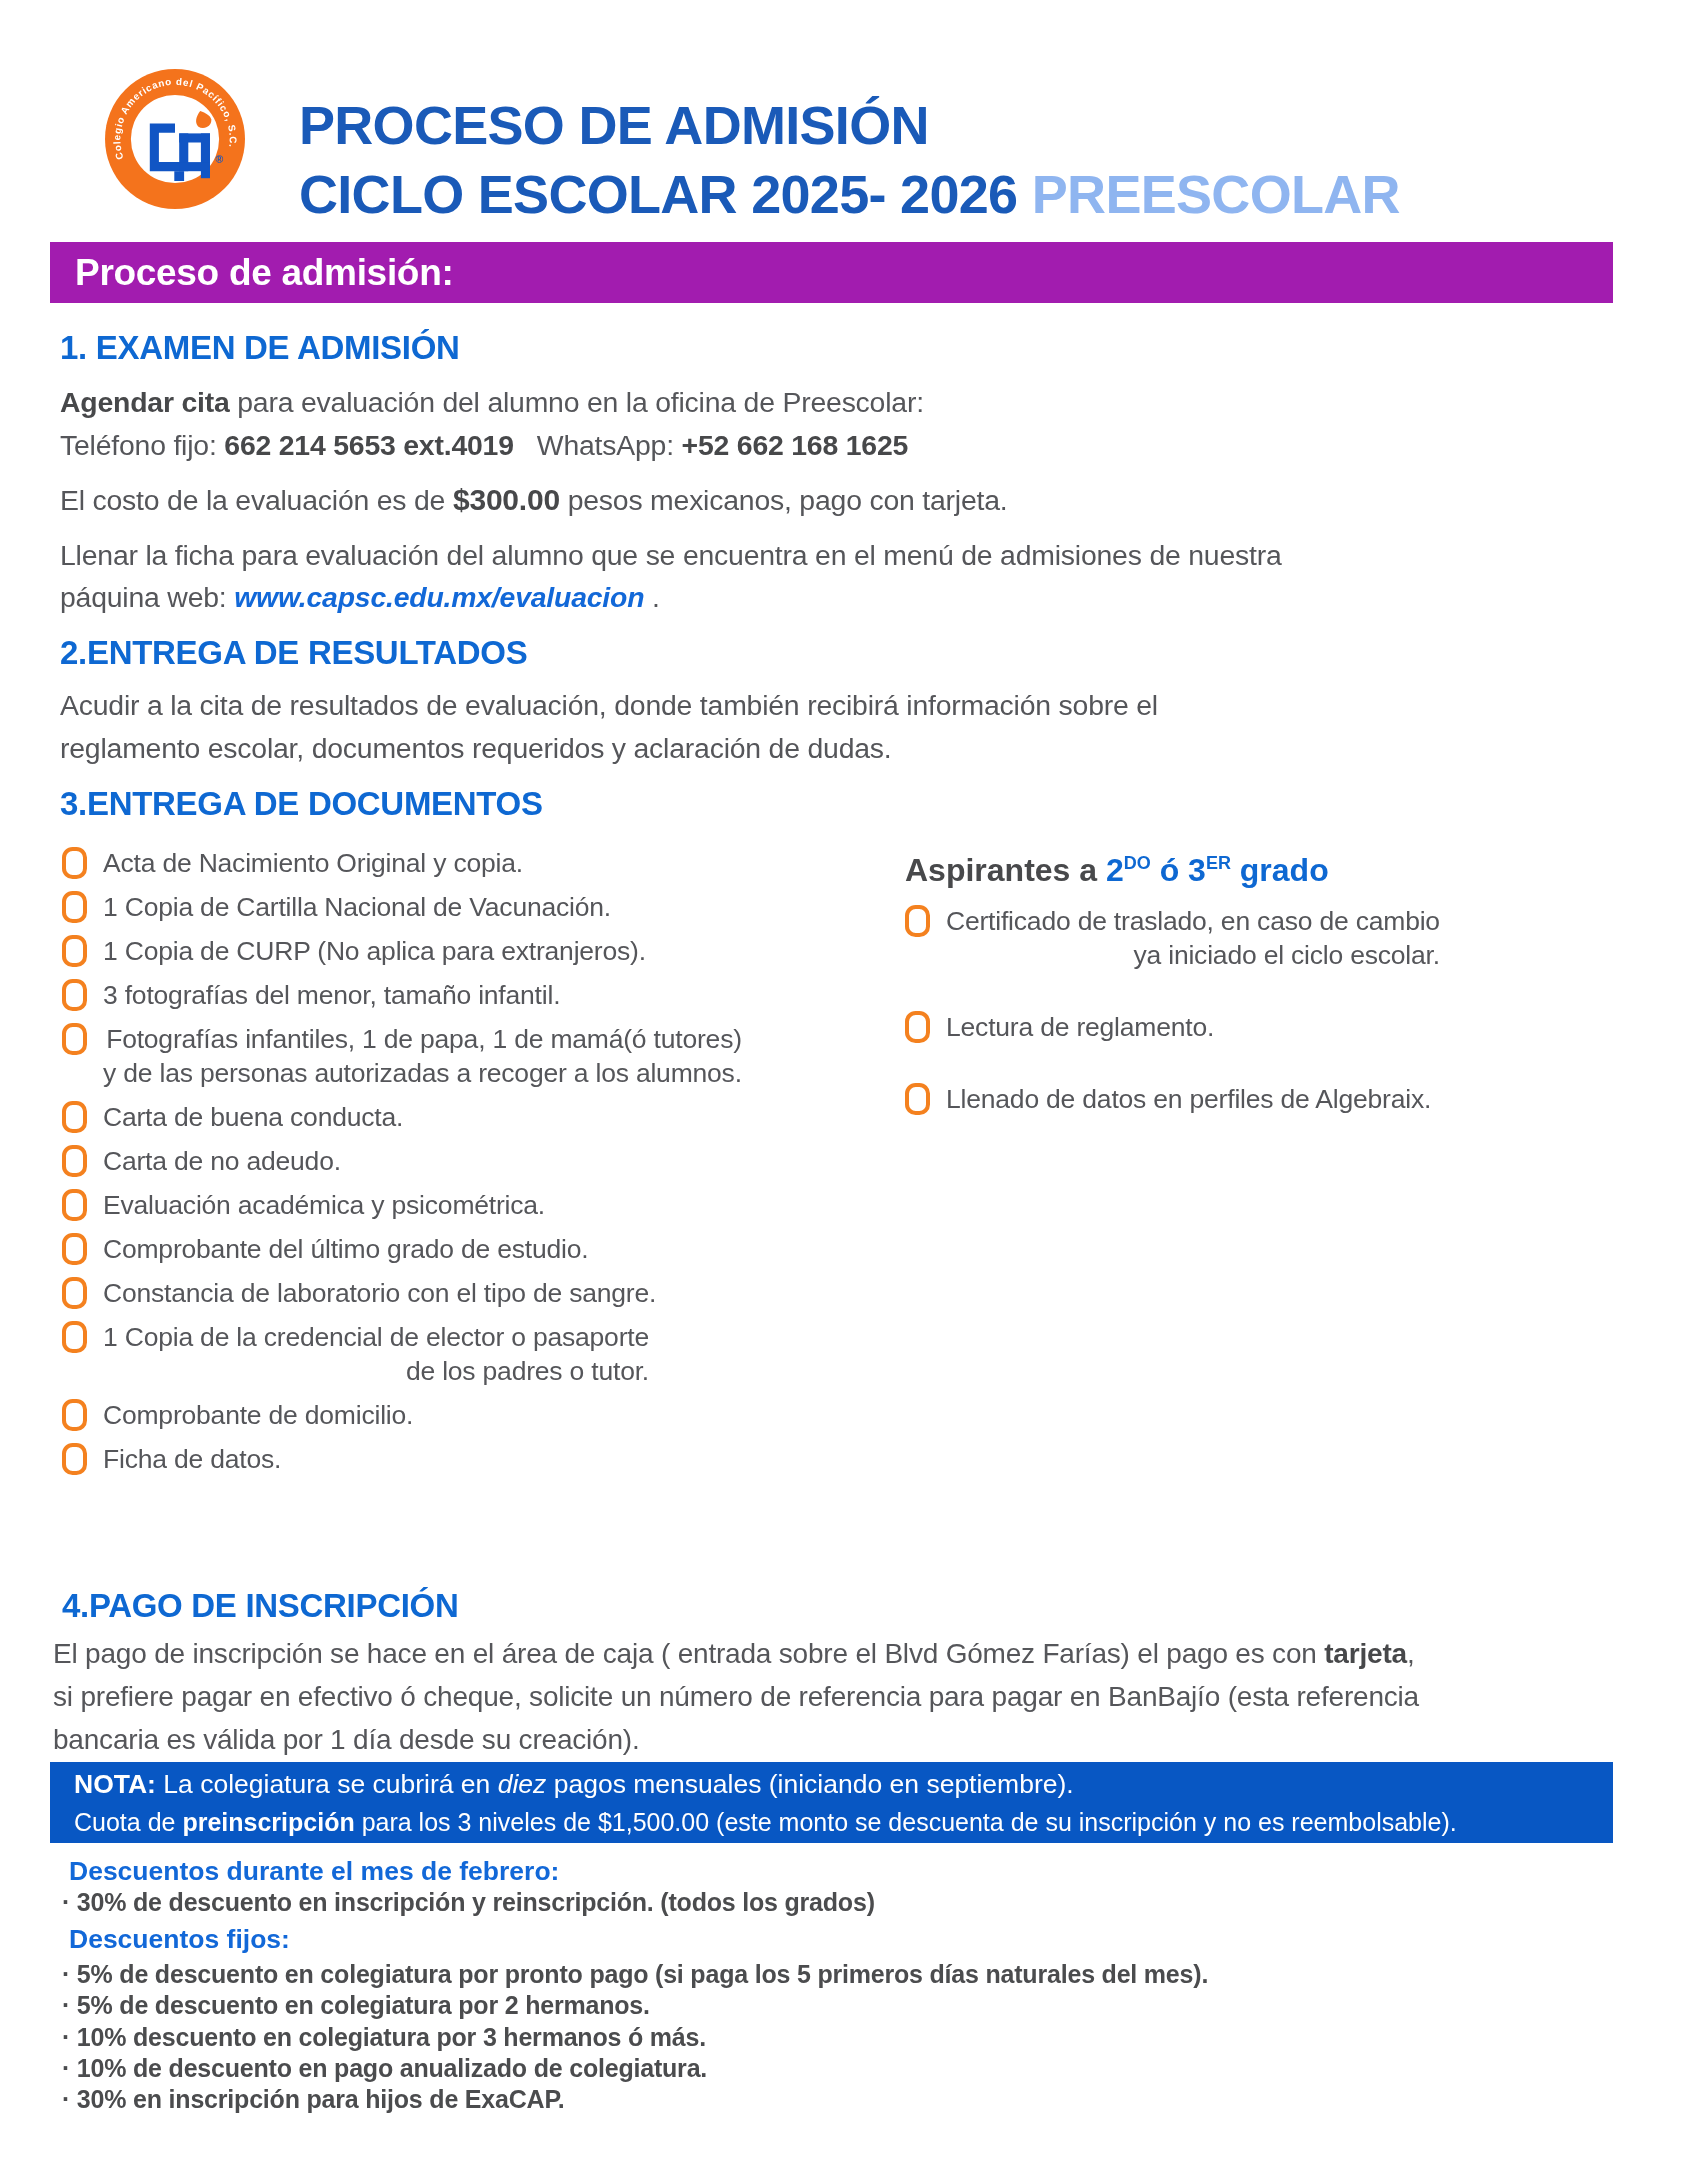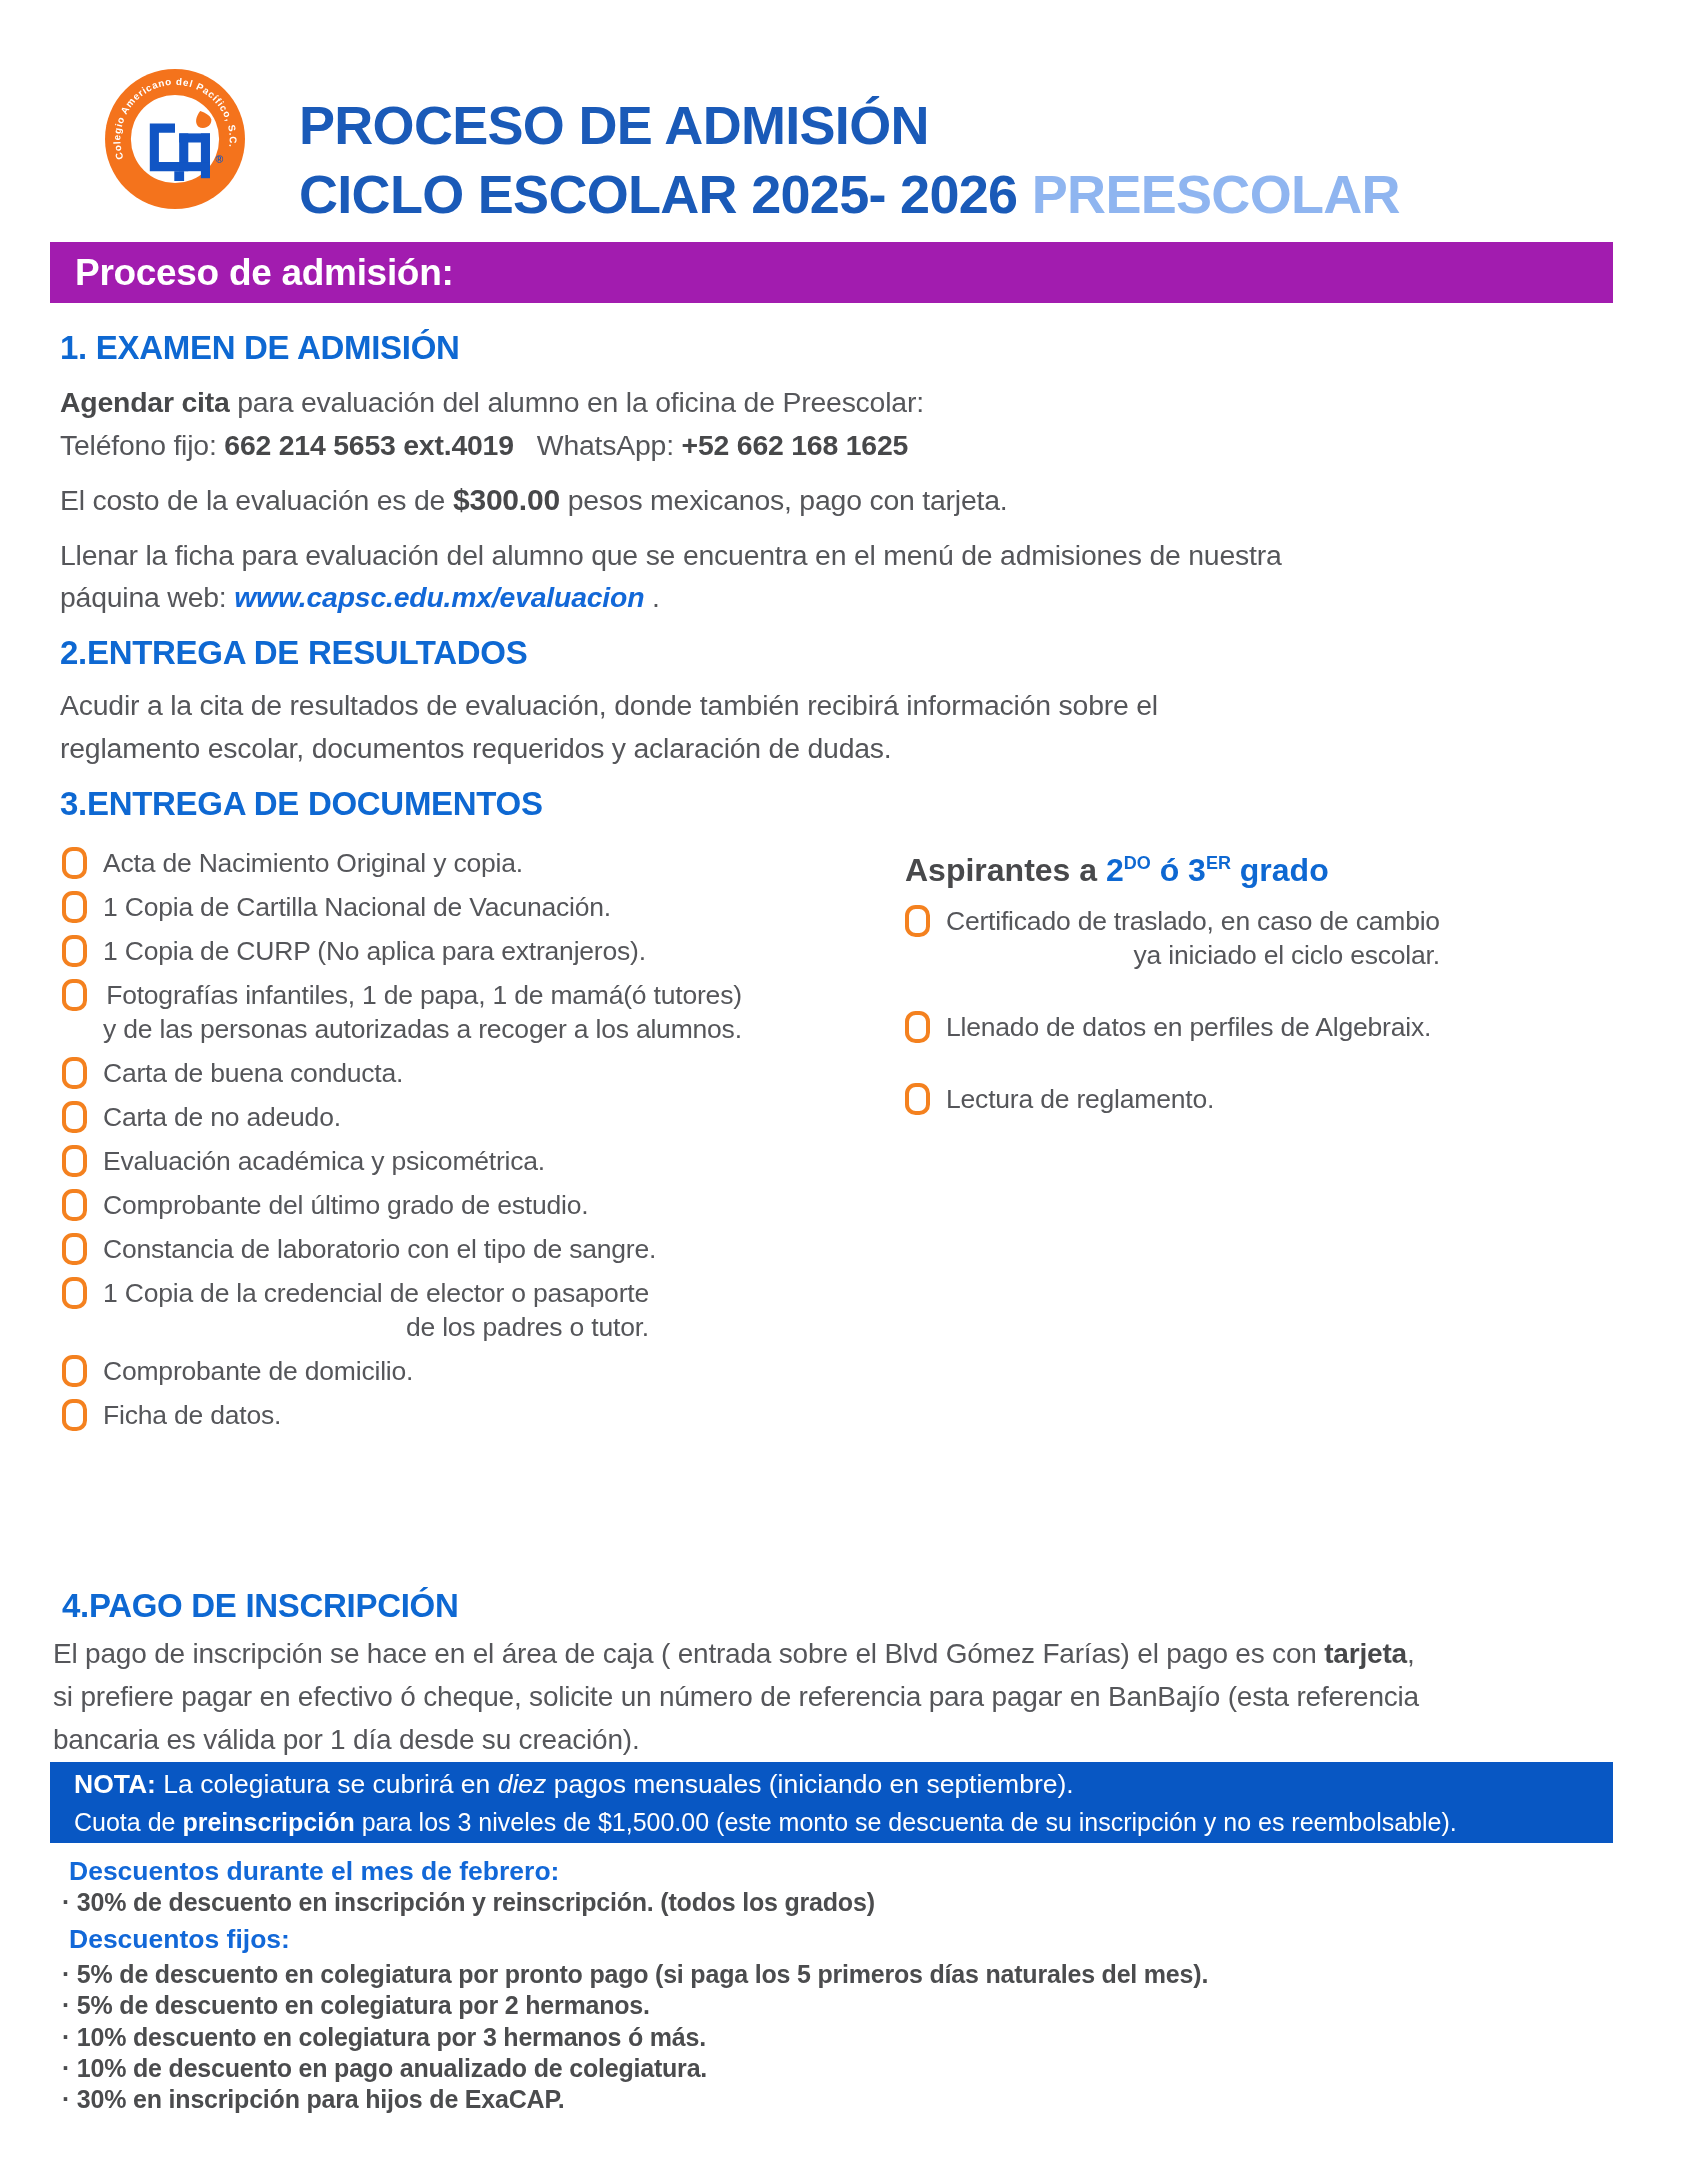--- a/index.html
+++ b/index.html
@@ -118,20 +118,24 @@
     <div class="chk-item">
         <span class="chk"></span>
         <span class="chk-label">1 Copia de Cartilla Nacional de Vacunación.</span>
       </div>
     <div class="chk-item">
         <span class="chk"></span>
         <span class="chk-label">1 Copia de CURP (No aplica para extranjeros).</span>
       </div>
     <div class="chk-item">
         <span class="chk"></span>
+        <span class="chk-label">3 fotografías del menor, tamaño infantil.</span>
+      </div>
+    <div class="chk-item">
+        <span class="chk"></span>
         <span class="chk-label">Fotografías infantiles, 1 de papa, 1 de mamá(ó tutores)
 y de las personas autorizadas a recoger a los alumnos.</span>
       </div>
     <div class="chk-item">
         <span class="chk"></span>
         <span class="chk-label">Carta de buena conducta.</span>
       </div>
     <div class="chk-item">
         <span class="chk"></span>
         <span class="chk-label">Carta de no adeudo.</span>
@@ -166,25 +170,25 @@
   <div class="asp-head"><span class="asp-dark">Aspirantes a </span><span class="asp-blue">2</span><span class="asp-sup">DO</span><span class="asp-blue"> ó 3</span><span class="asp-sup">ER</span><span class="asp-blue"> grado</span></div>
 
   <div class="chk-list asp-list">
     <div class="chk-item">
         <span class="chk"></span>
         <span class="chk-label">Certificado de traslado, en caso de cambio
 ya iniciado el ciclo escolar.</span>
       </div>
     <div class="chk-item">
         <span class="chk"></span>
+        <span class="chk-label">Lectura de reglamento.</span>
+      </div>
+    <div class="chk-item">
+        <span class="chk"></span>
         <span class="chk-label">Llenado de datos en perfiles de Algebraix.</span>
-      </div>
-    <div class="chk-item">
-        <span class="chk"></span>
-        <span class="chk-label">Lectura de reglamento.</span>
       </div>
   </div>
 
   <div class="h-sec" style="left:62px; top:1587px;">4.PAGO DE INSCRIPCIÓN</div>
   <div class="bline p4line" style="left:53px; top:1638px;"><span>El pago de inscripción se hace en el área de caja ( entrada sobre el Blvd Gómez Farías) el pago es con </span><b>tarjeta</b><span>,</span></div>
   <div class="bline p4line" style="left:53px; top:1681px;">si prefiere pagar en efectivo ó cheque, solicite un número de referencia para pagar en BanBajío (esta referencia</div>
   <div class="bline p4line" style="left:53px; top:1724px;">bancaria es válida por 1 día desde su creación).</div>
 
   <div class="nota">
     <div class="l1"><b>NOTA:</b><span> La colegiatura se cubrirá en </span><i>diez</i><span> pagos mensuales (iniciando en septiembre).</span></div>

